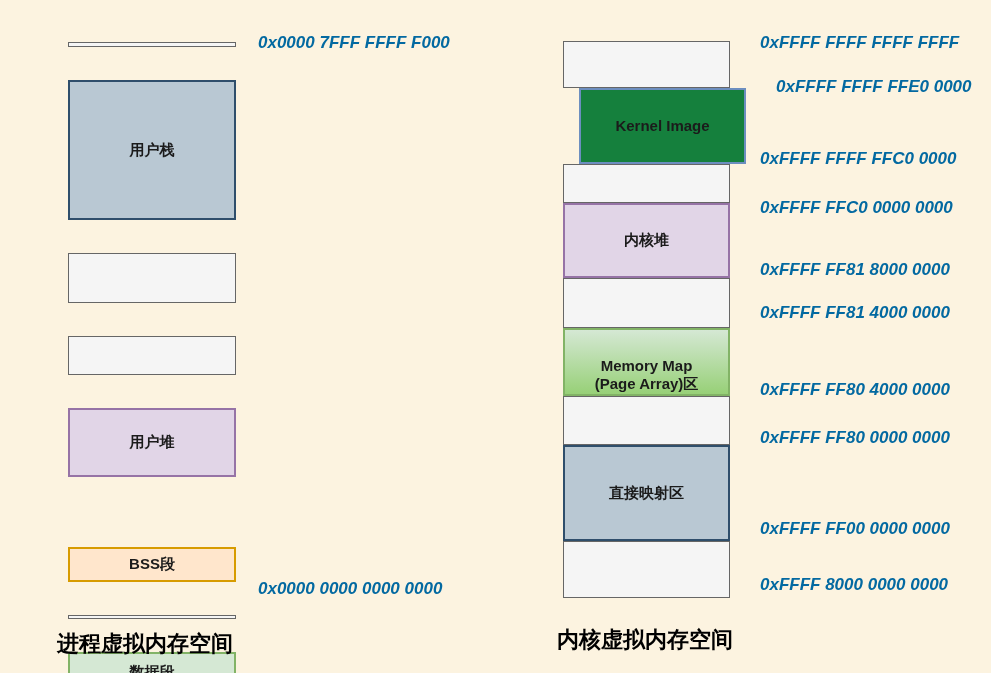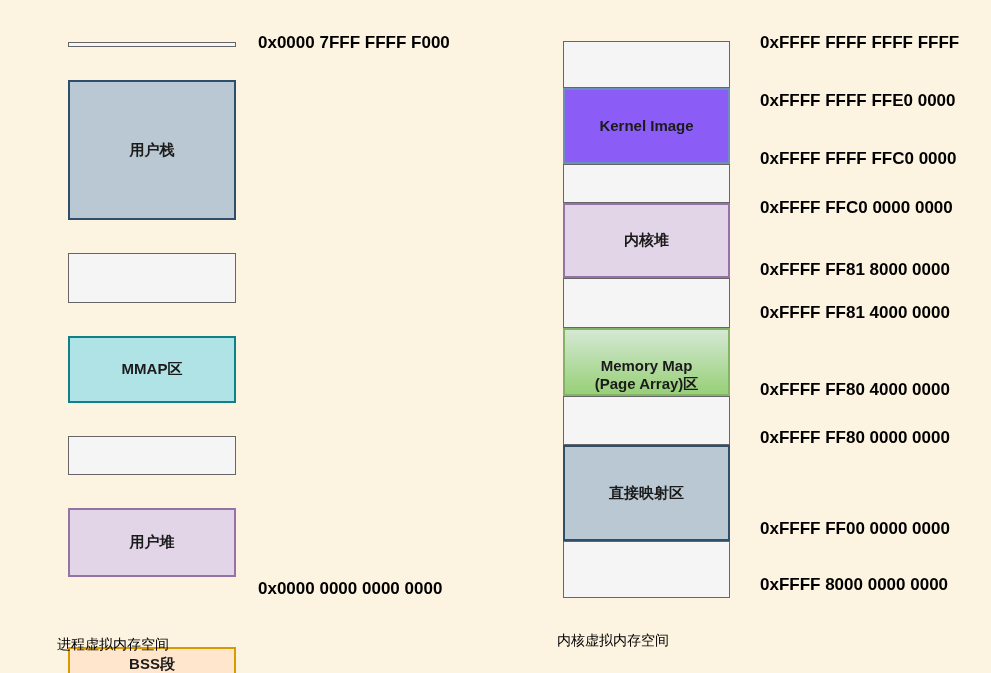--- a/index.html
+++ b/index.html
@@ -28,50 +28,48 @@
     color:#1b1b1b;
     text-align:center;
     white-space:pre-line;
     line-height:1.25;
   }
   .addr {
     position:absolute;
     font-weight:bold;
     font-size:17px;
     line-height:18px;
-    color:#000000;
+    color:#0369a1;
     white-space:nowrap;
+    font-style:italic;
   }
   .addr-left  { left:258px; }
   .addr-right { left:760px; }
   .diagram-title {
     position:absolute;
-    font-weight:normal;
-    font-size:14px;
+    font-weight:bold;
+    font-size:22px;
     line-height:24px;
     color:#000;
     white-space:nowrap;
   }
   #left-title  { left:57px;  top:632px; }
   #right-title { left:557px; top:628px; }
 </style>
 </head>
 <body>
 
 <div class="canvas">
 
   <div class="column" id="left-column">
       <div class="seg" style="height: 5px; background: rgb(245, 245, 245); border: 1px solid rgb(102, 102, 102);"></div>
       <div class="seg" style="height: 140px; background: rgb(185, 200, 211); border: 2px solid rgb(47, 78, 107);">
         <span class="seg-label">用户栈</span>
       </div>
       <div class="seg" style="height: 50px; background: rgb(245, 245, 245); border: 1px solid rgb(102, 102, 102);"></div>
-      <div class="seg" style="height: 67px; background: rgb(176, 227, 230); border: 2px solid rgb(14, 128, 136);">
-        <span class="seg-label">MMAP区</span>
-      </div>
       <div class="seg" style="height: 39px; background: rgb(245, 245, 245); border: 1px solid rgb(102, 102, 102);"></div>
       <div class="seg" style="height: 69px; background: rgb(225, 213, 231); border: 2px solid rgb(150, 115, 166);">
         <span class="seg-label">用户堆</span>
       </div>
       <div class="seg" style="height: 4px;"></div>
       <div class="seg" style="height: 35px; background: rgb(255, 230, 204); border: 2px solid rgb(215, 155, 0);">
         <span class="seg-label">BSS段</span>
       </div>
       <div class="seg" style="height: 4px; background: rgb(245, 245, 245); border: 1px solid rgb(102, 102, 102);"></div>
       <div class="seg" style="height: 40px; background: rgb(213, 232, 212); border: 2px solid rgb(130, 179, 102);">
@@ -84,42 +82,42 @@
       <div class="seg" style="height: 25px; background: rgb(245, 245, 245); border: 1px solid rgb(102, 102, 102);"></div>
     </div>
 
   <div class="addr addr-left" style="top:34px;">0x0000 7FFF FFFF F000</div>
   <div class="addr addr-left" style="top:580px;">0x0000 0000 0000 0000</div>
 
   <div class="diagram-title" id="left-title">进程虚拟内存空间</div>
 
   <div class="column" id="right-column">
       <div class="seg" style="height: 47px; background: rgb(245, 245, 245); border: 1px solid rgb(102, 102, 102);"></div>
-      <div class="seg" style="height: 76px; background: #8b5cf6; border: 2px solid rgb(108, 142, 191);">
+      <div class="seg" style="height: 76px; background: #15803d; border: 2px solid rgb(108, 142, 191); margin-left: 16px;">
         <span class="seg-label">Kernel Image</span>
       </div>
       <div class="seg" style="height: 39px; background: rgb(245, 245, 245); border: 1px solid rgb(102, 102, 102);"></div>
       <div class="seg" style="height: 75px; background: rgb(225, 213, 231); border: 2px solid rgb(150, 115, 166);">
         <span class="seg-label">内核堆</span>
       </div>
       <div class="seg" style="height: 50px; background: rgb(245, 245, 245); border: 1px solid rgb(102, 102, 102);"></div>
       <div class="seg" style="height: 68px; background: linear-gradient(rgb(213, 232, 212), rgb(151, 208, 119)); border: 2px solid rgb(130, 179, 102); align-items: flex-end;">
         <span class="seg-label">Memory Map
 (Page Array)区</span>
       </div>
       <div class="seg" style="height: 49px; background: rgb(245, 245, 245); border: 1px solid rgb(102, 102, 102);"></div>
       <div class="seg" style="height: 96px; background: rgb(185, 200, 211); border: 2px solid rgb(47, 78, 107);">
         <span class="seg-label">直接映射区</span>
       </div>
       <div class="seg" style="height: 57px; background: rgb(245, 245, 245); border: 1px solid rgb(102, 102, 102);"></div>
     </div>
 
   <div id="right-addresses">
       <div class="addr addr-right" style="top: 34px;">0xFFFF FFFF FFFF FFFF</div>
-      <div class="addr addr-right" style="top: 92px;">0xFFFF FFFF FFE0 0000</div>
+      <div class="addr addr-right" style="top: 78px; margin-left: 16px;">0xFFFF FFFF FFE0 0000</div>
       <div class="addr addr-right" style="top: 150px;">0xFFFF FFFF FFC0 0000</div>
       <div class="addr addr-right" style="top: 199px;">0xFFFF FFC0 0000 0000</div>
       <div class="addr addr-right" style="top: 261px;">0xFFFF FF81 8000 0000</div>
       <div class="addr addr-right" style="top: 304px;">0xFFFF FF81 4000 0000</div>
       <div class="addr addr-right" style="top: 381px;">0xFFFF FF80 4000 0000</div>
       <div class="addr addr-right" style="top: 429px;">0xFFFF FF80 0000 0000</div>
       <div class="addr addr-right" style="top: 520px;">0xFFFF FF00 0000 0000</div>
       <div class="addr addr-right" style="top: 576px;">0xFFFF 8000 0000 0000</div>
     </div>
 

